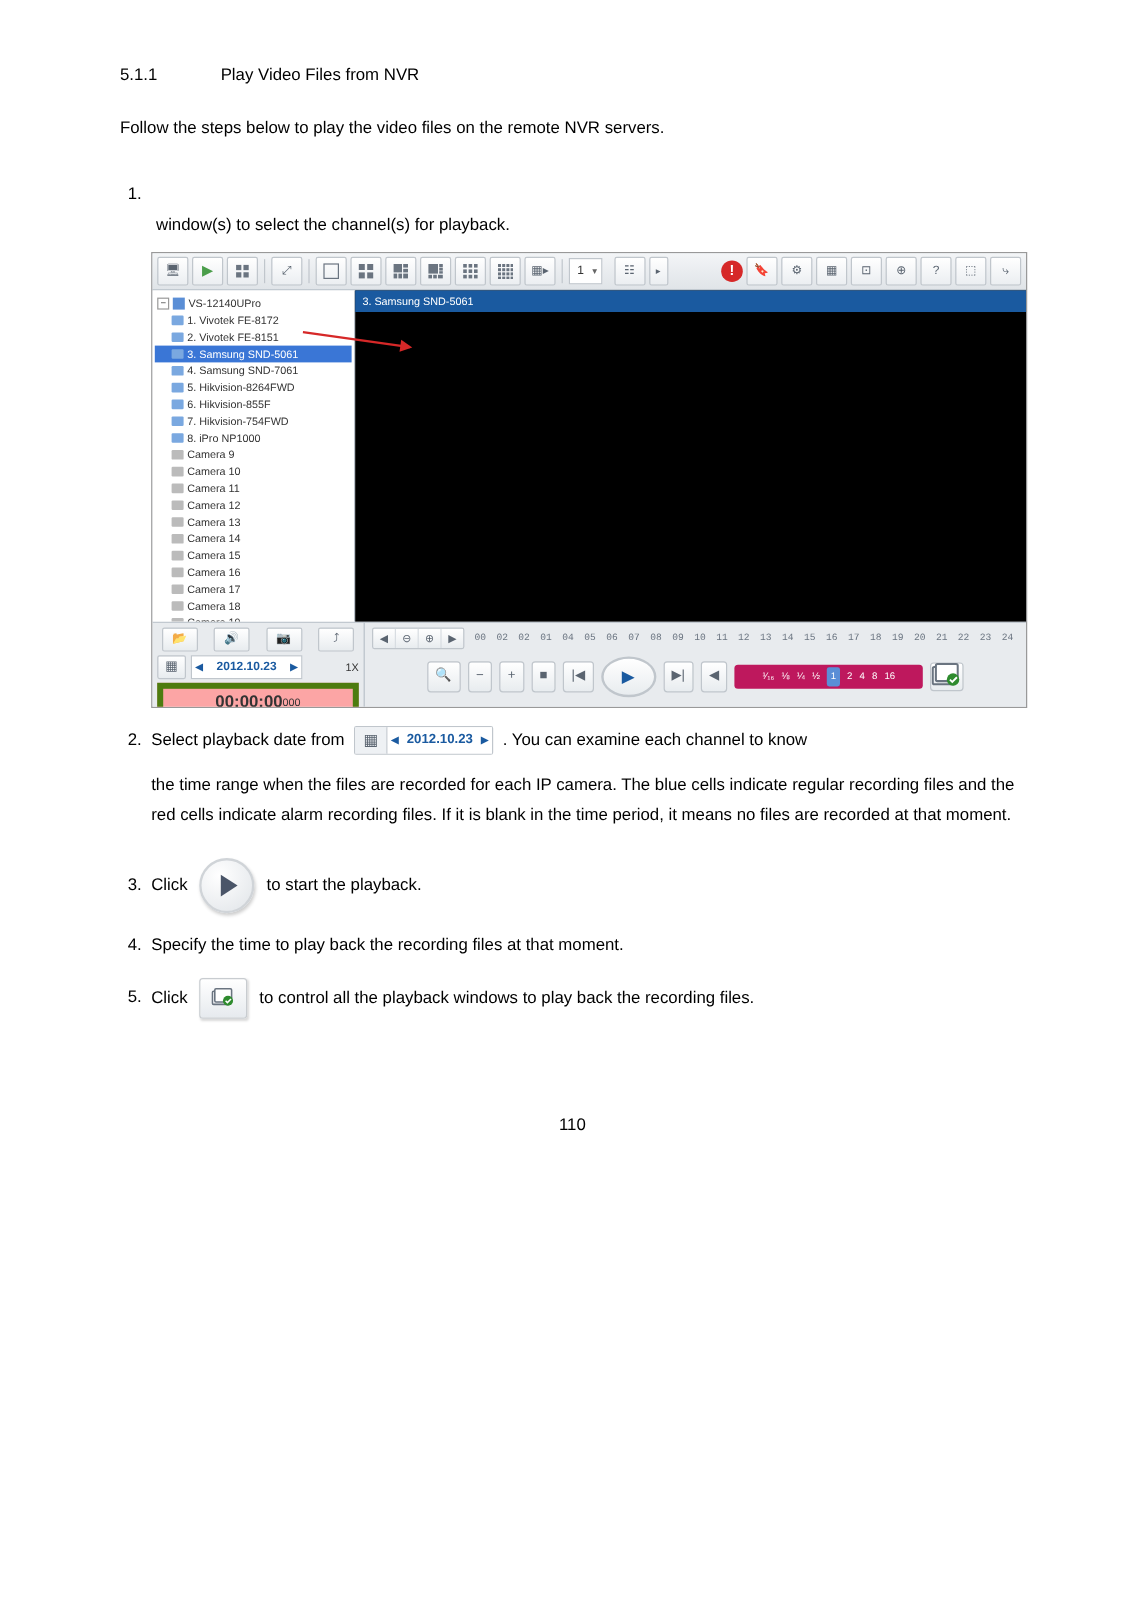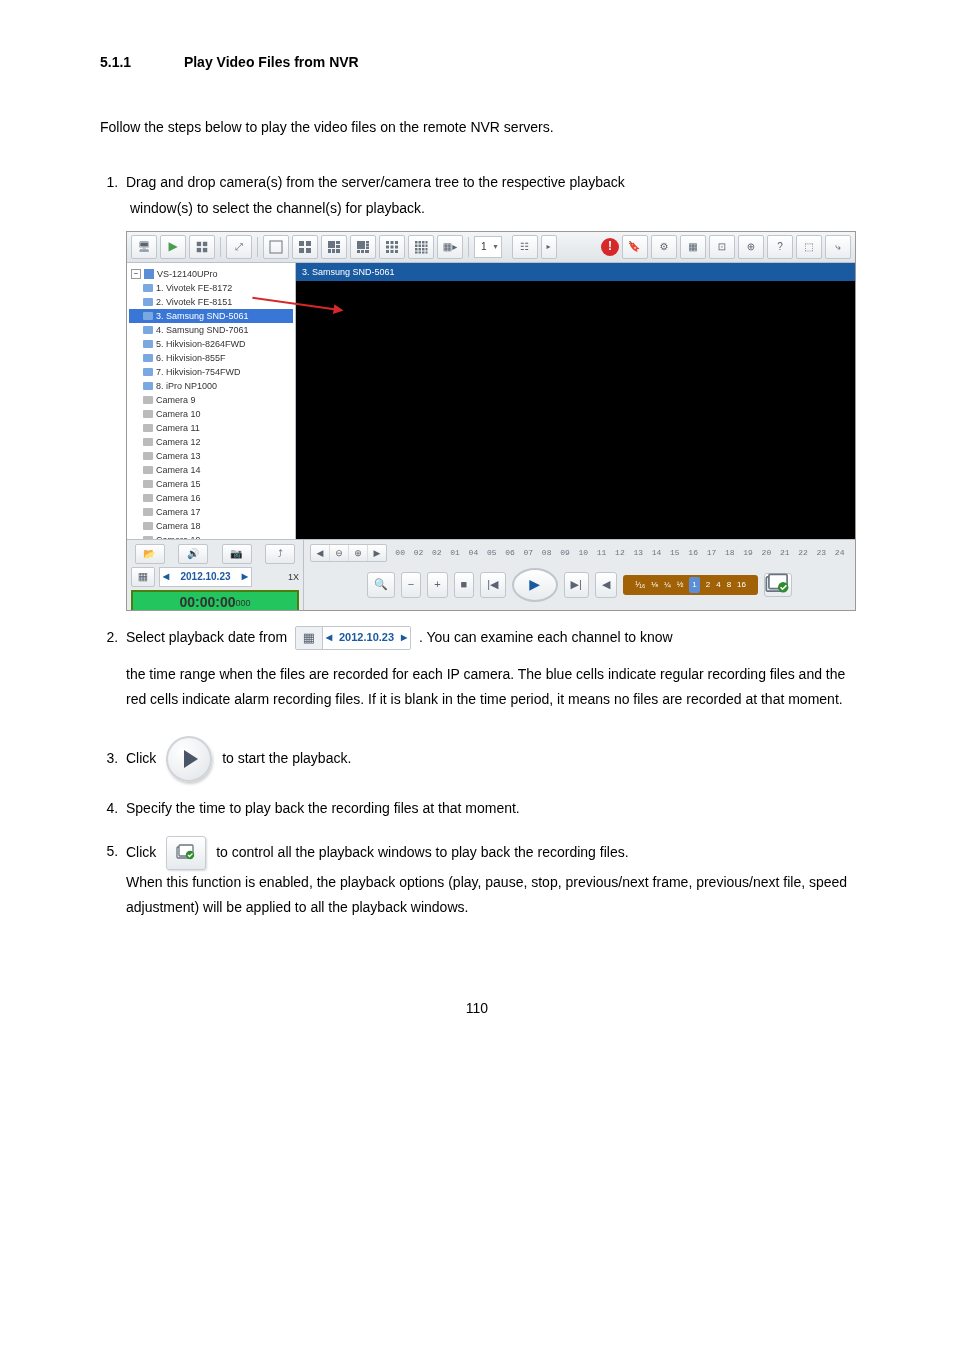--- a/index.html
+++ b/index.html
@@ -7,23 +7,23 @@
     font-size: 14px;
     color: #000;
     background: #fff;
     margin: 0;
     padding: 50px 100px 60px 100px;
     width: 954px;
     box-sizing: border-box;
     line-height: 1.8;
   }
   .section-heading {
-    font-weight: bold;
+    font-weight: normal;
     font-size: 14px;
-    margin-bottom: 40px;
+    margin-bottom: 19px;
   }
   .section-heading .num {
     display: inline-block;
     width: 80px;
   }
   p.intro {
     margin: 0 0 30px 0;
   }
   ol.main-list {
     margin: 0;
@@ -254,22 +254,22 @@
     position: absolute;
     color: #1a5aa0;
     font-size: 8px;
   }
   .date-box::before { content: "◀"; left: 3px; }
   .date-box::after { content: "▶"; right: 3px; }
   .speed-label {
     width: 22px; text-align: right; font-size: 9px; margin-left: 21px;
   }
   .time-display {
-    border: 2px solid #4d7c0f;
-    background: #22c55e;
+    border: 5px solid #4d7c0f;
+    background: #fca5a5;
     height: 22px;
     display: flex;
     align-items: center;
     justify-content: center;
     font-weight: bold;
     font-size: 14px;
     font-family: Arial, sans-serif;
   }
   .time-display .ms { font-size: 9px; font-weight: normal; }
 
@@ -326,28 +326,28 @@
     padding: 0 6px;
   }
   .ctl.play-big {
     width: 30px; height: 30px; border-radius: 50%;
     border: 2px solid #c0c6cc;
     color: #1a5aa0;
     font-size: 14px;
   }
   .speed-bar {
     height: 20px;
-    background: #a16207;
+    background: #be185d;
     color: #fff;
     border-radius: 3px;
     font-size: 8px;
     display: flex;
     align-items: center;
     gap: 6px;
-    padding: 0 12px;
+    padding: 0 23px;
   }
   .speed-bar .active {
     background: #5a8ed6;
     border-radius: 2px;
     padding: 1px 3px;
   }
   .sync-btn {
     width: 26px; height: 22px;
     border: 1px solid #c0c6cc;
     background: linear-gradient(#fff,#e8ecef);
@@ -431,21 +431,21 @@
 <div class="section-heading">
   <span class="num">5.1.1</span>
   <span>Play Video Files from NVR</span>
 </div>
 
 <p class="intro">Follow the steps below to play the video files on the remote NVR servers.</p>
 
 <ol class="main-list">
 
   <li>
-    <span>Drag and drop camera(s) from the server/camera tree to the respective playback</span><br>
+    <br>
     <span class="step1-text-line2">window(s) to select the channel(s) for playback.</span>
 
     
     <div class="screenshot">
 
       <div class="ss-toolbar">
         <div class="tb-btn">🖥</div>
         <div class="tb-btn play">▶</div>
         <div class="tb-btn">
           <svg viewBox="0 0 16 16">
@@ -758,18 +758,17 @@
     <span>Click </span>
     <span class="inline-sync">
       <svg viewBox="0 0 20 18">
           <rect x="1" y="3" width="14" height="11" rx="1" fill="none" stroke="#6a7480" stroke-width="1.3"></rect>
           <rect x="3" y="1" width="14" height="11" rx="1" fill="#fff" stroke="#6a7480" stroke-width="1.3"></rect>
           <circle cx="14" cy="11" r="4.2" fill="#2e8b2e"></circle>
           <path d="M12 11 l1.5 1.5 l3 -3" fill="none" stroke="#fff" stroke-width="1.3"></path>
         </svg>
     </span>
     <span> to control all the playback windows to play back the recording files.</span><br>
-    <span>When this function is enabled, the playback options (play, pause, stop, previous/next frame, previous/next file, speed adjustment) will be applied to all the playback windows.</span>
   </li>
 
 </ol>
 
 <div class="page-num">110</div>
 
 </body></html>

